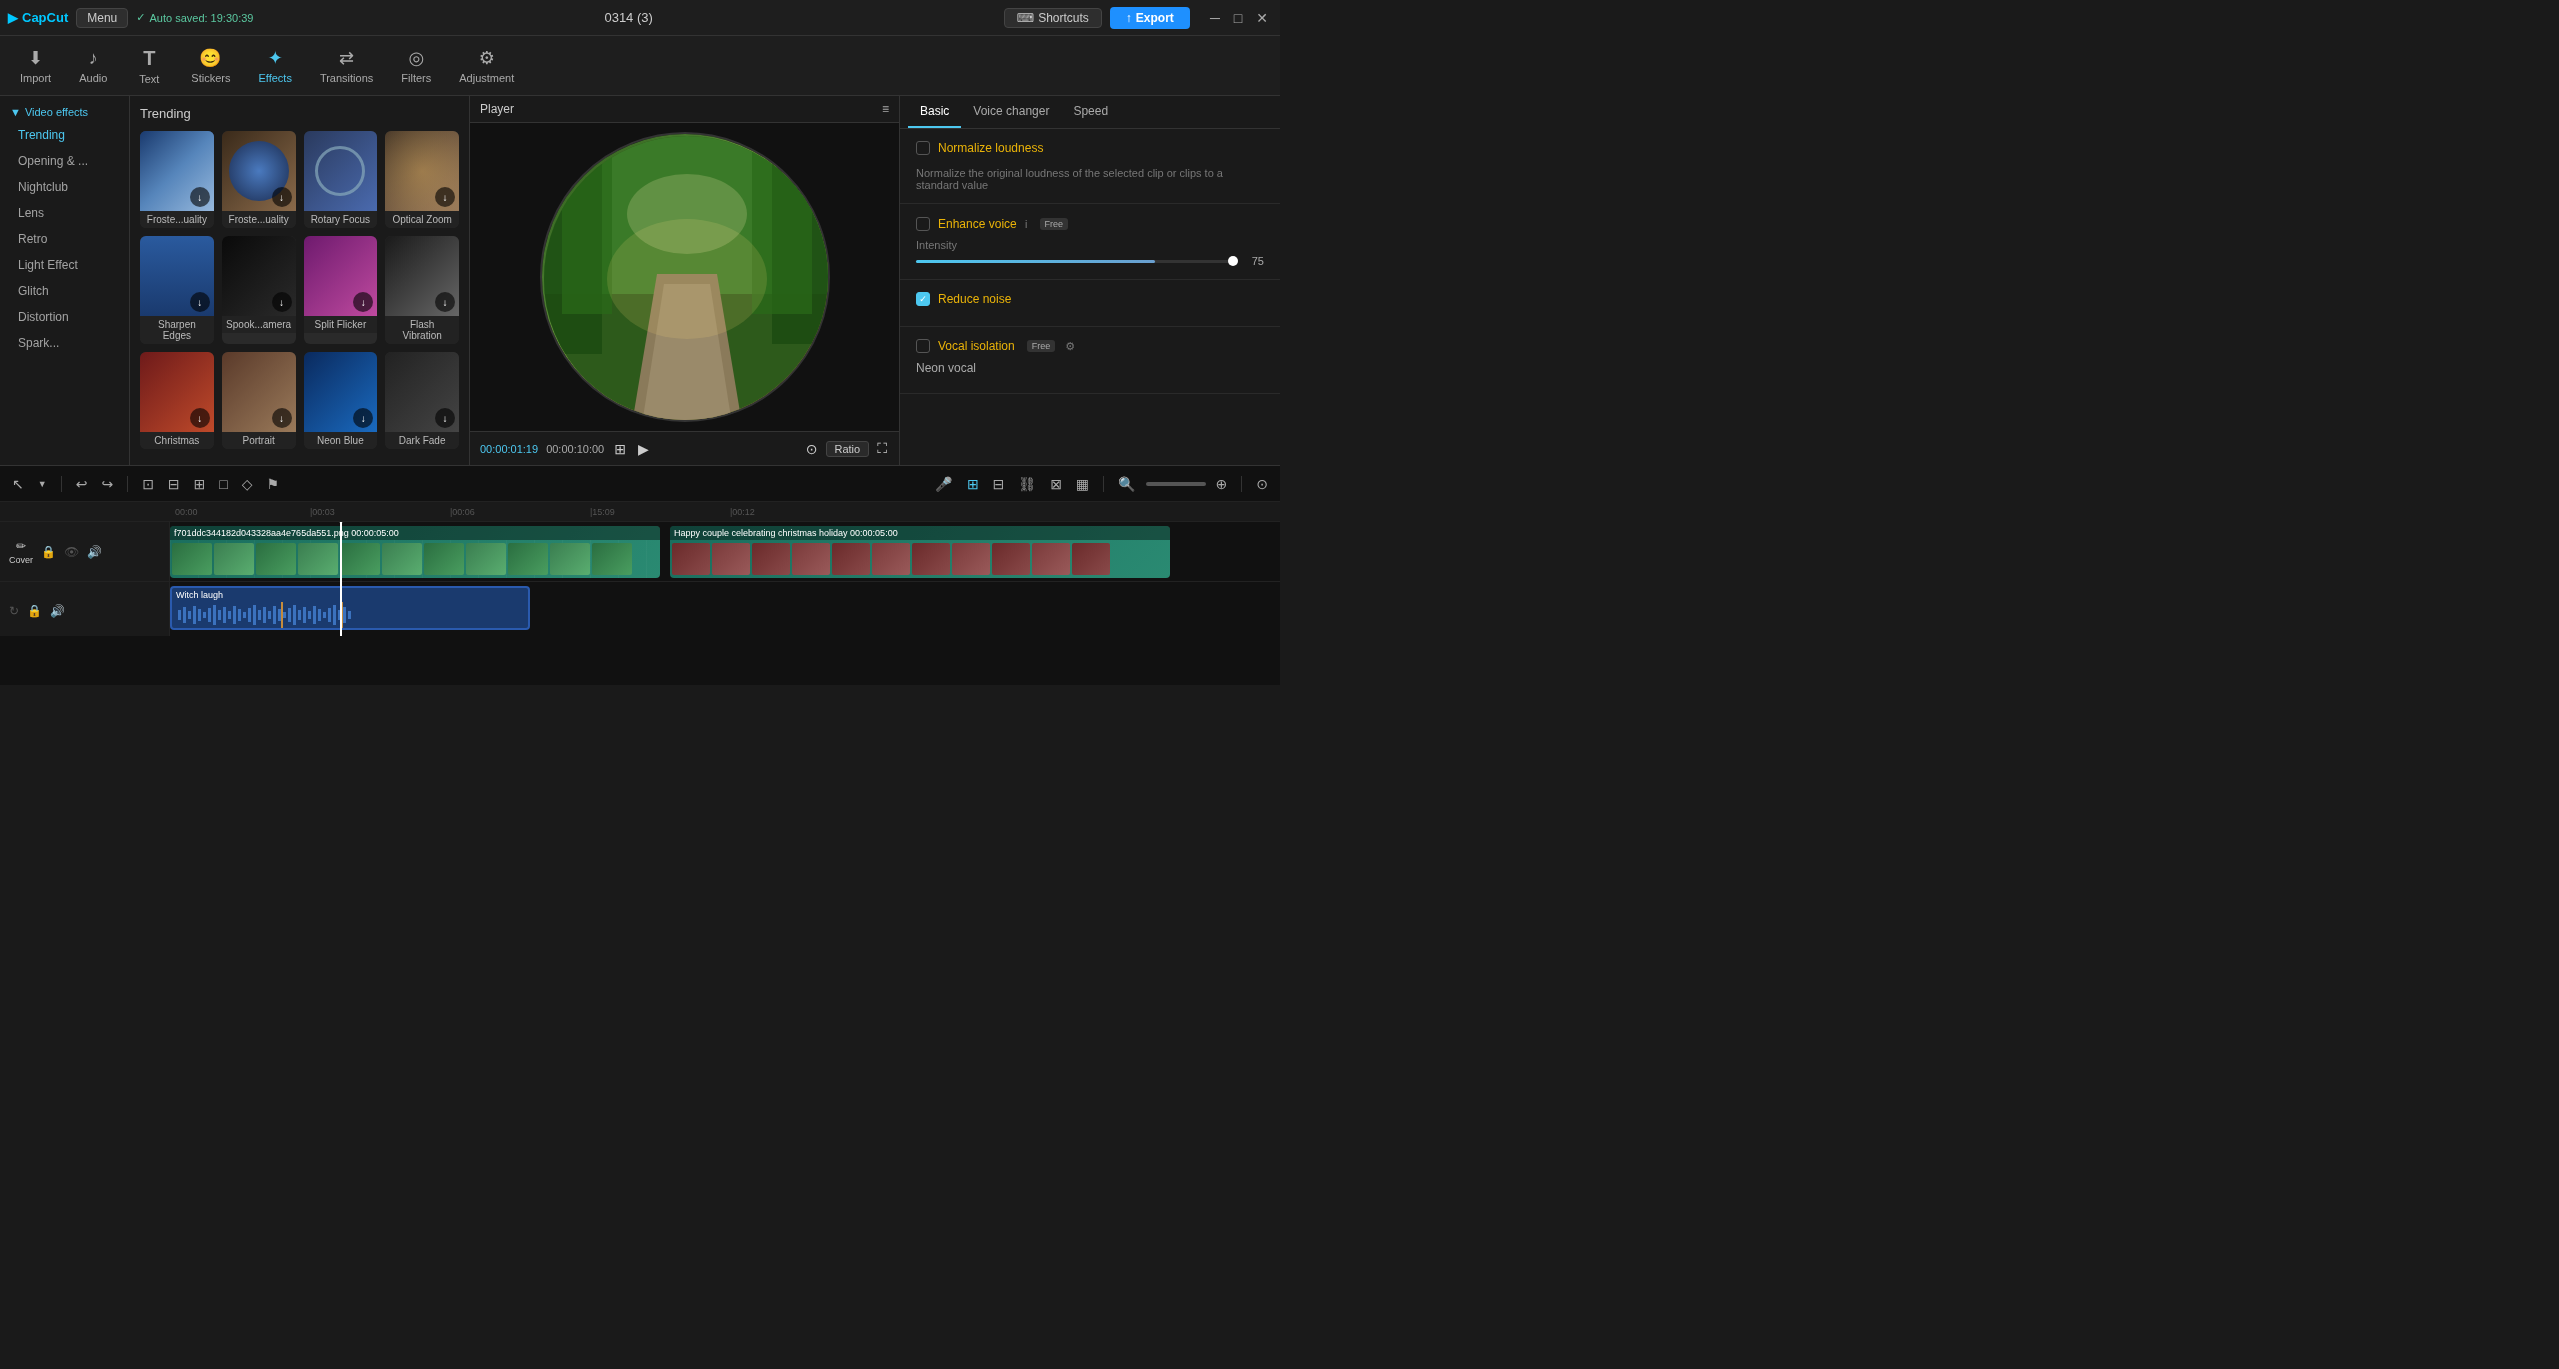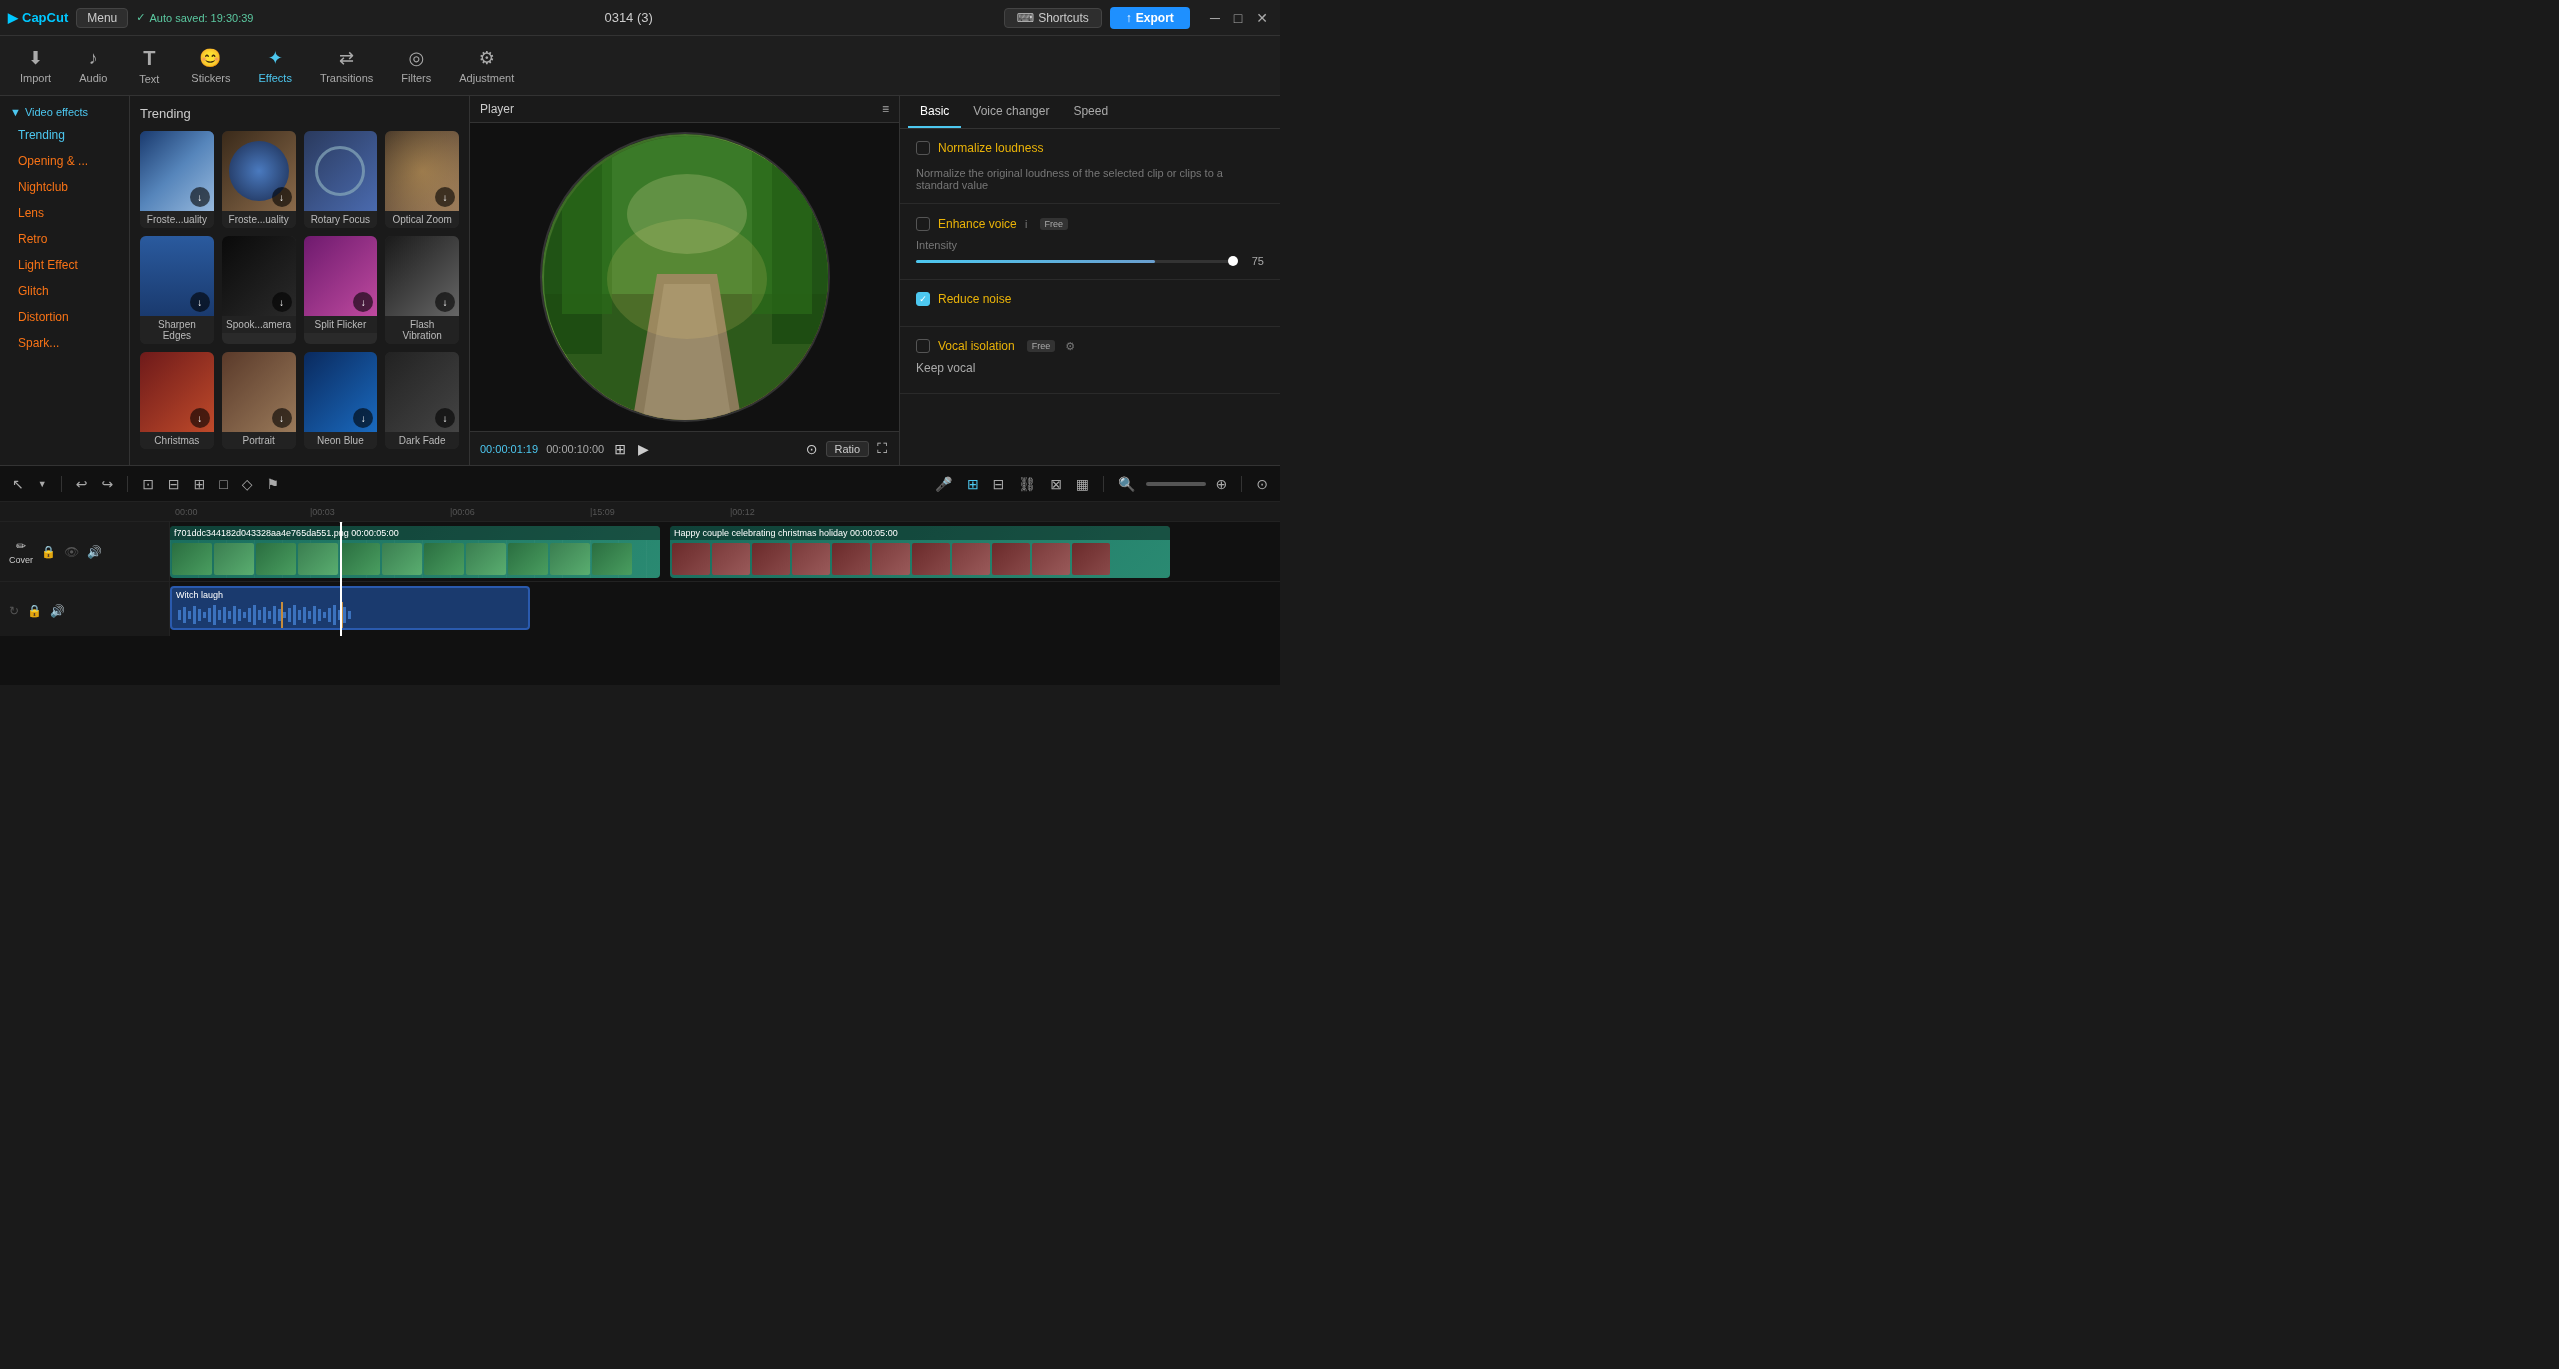--- a/index.html
+++ b/index.html
@@ -21,21 +21,21 @@
     .toolbar-item { display: flex; flex-direction: column; align-items: center; gap: 3px; padding: 6px 12px; cursor: pointer; border-radius: 4px; color: #aaa; font-size: 11px; min-width: 52px; }
     .toolbar-item.active { color: #4dc8f0; }
     .toolbar-icon { font-size: 18px; }
 
     
     .main-layout { display: flex; height: calc(685px - 36px - 60px - 220px); }
 
     
     .left-panel { width: 130px; background: #1a1a1a; border-right: 1px solid #333; padding: 6px 0; overflow-y: auto; }
     .left-panel-section { color: #4dc8f0; font-size: 11px; padding: 4px 10px; display: flex; align-items: center; gap: 4px; cursor: pointer; }
-    .left-panel-item { padding: 6px 14px; font-size: 12px; cursor: pointer; color: #f97316; border-radius: 3px; margin: 0 4px; }
+    .left-panel-item { padding: 6px 14px; font-size: 12px; cursor: pointer; color: #a3a3a3; border-radius: 3px; margin: 0 4px; }
     .left-panel-item.active { color: #4dc8f0; }
 
     
     .effects-panel { flex: 1; background: #1a1a1a; overflow-y: auto; padding: 10px; border-right: 1px solid #333; }
     .effects-title { font-size: 13px; color: #ccc; margin-bottom: 10px; }
     .effects-grid { display: grid; grid-template-columns: repeat(4, 1fr); gap: 8px; }
     .effect-card { border-radius: 6px; overflow: hidden; cursor: pointer; position: relative; background: #2a2a2a; }
     .effect-thumb { width: 100%; height: 80px; background: #333; display: flex; align-items: center; justify-content: center; position: relative; overflow: hidden; }
     .effect-download { position: absolute; bottom: 4px; right: 4px; background: rgba(0,0,0,0.6); border-radius: 50%; width: 20px; height: 20px; display: flex; align-items: center; justify-content: center; color: #fff; font-size: 10px; }
     .effect-label { font-size: 10px; color: #bbb; padding: 3px 4px; text-align: center; background: #222; }
@@ -370,21 +370,21 @@
       </div>
     </div>
 
     <div class="right-section">
       <div class="right-row">
         <div class="checkbox"></div>
         <span class="right-label">Vocal isolation</span>
         <span class="badge-free">Free</span>
         <span style="color:#777;font-size:11px;margin-left:2px;">⚙</span>
       </div>
-      <div class="right-section-label">Keep vocal</div>
+      <div class="right-section-label">Neon vocal</div>
     </div>
   </div>
 
 </div>
 
 <div class="timeline-area">
 
   <div class="timeline-toolbar">
     <button class="tl-btn">↖</button>
     <button class="tl-btn" style="font-size:9px;">▼</button>

